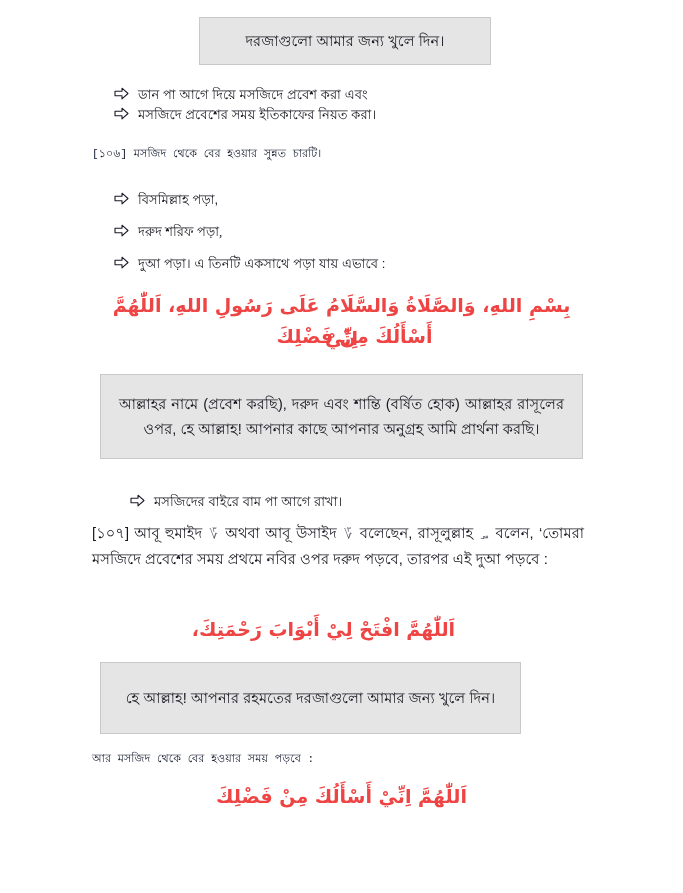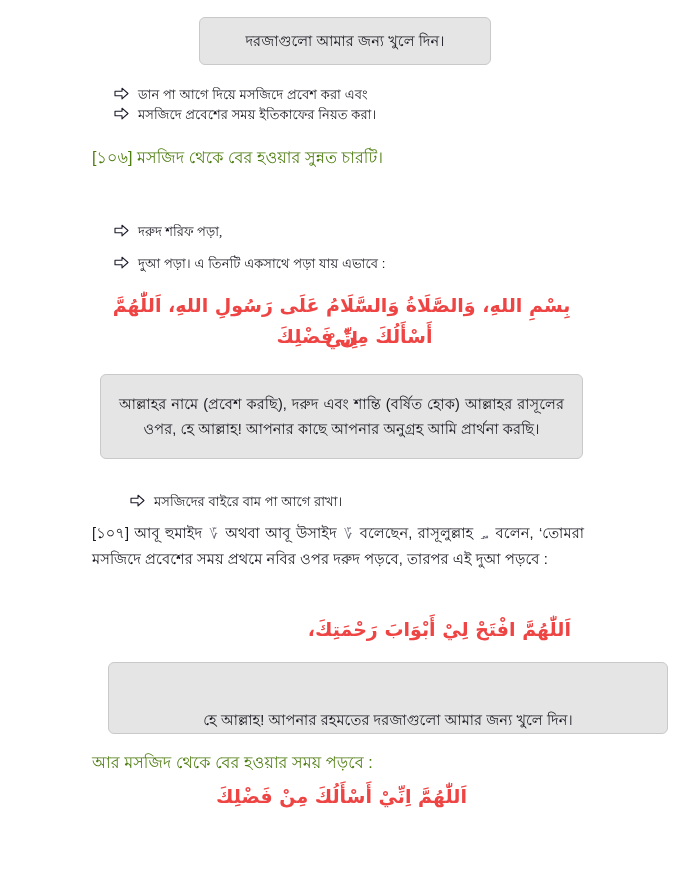--- a/index.html
+++ b/index.html
@@ -20,21 +20,21 @@
     position: absolute;
     inset: 0;
     padding: 0;
   }
 
   
   .shade-box {
     position: absolute;
     background: #e5e5e5;
     border: 1px solid #c9c9c9;
-    border-radius: 6px;
+    border-radius: 0;
     box-sizing: border-box;
     display: flex;
     flex-direction: column;
     justify-content: center;
   }
   .shade-box .bn {
     font-family: "Liberation Sans", "DejaVu Sans", sans-serif;
     font-size: 14.5px;
     line-height: 1.72;
     color: #16161f;
@@ -44,24 +44,24 @@
     letter-spacing: 0.1px;
   }
   .shade-box.single .bn {
     text-align: center;
     text-align-last: center;
   }
 
   
   .bn-line {
     position: absolute;
-    font-family: Liberation Sans, sans-serif;
-    font-size: 16px;
+    font-family: Liberation Mono, monospace;
+    font-size: 11px;
     line-height: 1.5;
-    color: #4d7c0f;
+    color: #0f172a;
     white-space: nowrap;
     letter-spacing: 0.1px;
   }
 
   .bn-para {
     position: absolute;
     font-family: "Liberation Sans", "DejaVu Sans", sans-serif;
     font-size: 14.6px;
     line-height: 1.78;
     color: #16161f;
@@ -136,20 +136,28 @@
     <span class="arrow-ic">
       <svg viewBox="0 0 15 13" width="15" height="13">
         <path d="M1 4.2 H8 V1.2 L14 6.5 L8 11.8 V8.8 H1 Z" fill="#ffffff" stroke="#1b1b2b" stroke-width="1.1" stroke-linejoin="round"></path>
       </svg>
     </span>
     <span>মসজিদে প্রবেশের সময় ইতিকাফের নিয়ত করা।</span>
   </div>
 
   <div class="bn-line" style="left:92px; top:146px;">[১০৬] মসজিদ থেকে বের হওয়ার সুন্নত চারটি।</div>
 
+  <div class="bullet-row" style="left:114px; top:190px;">
+    <span class="arrow-ic">
+      <svg viewBox="0 0 15 13" width="15" height="13">
+        <path d="M1 4.2 H8 V1.2 L14 6.5 L8 11.8 V8.8 H1 Z" fill="#ffffff" stroke="#1b1b2b" stroke-width="1.1" stroke-linejoin="round"></path>
+      </svg>
+    </span>
+    <span>বিসমিল্লাহ পড়া,</span>
+  </div>
 
   <div class="bullet-row" style="left:114px; top:222px;font-family:Liberation Serif, serif;">
     <span class="arrow-ic">
       <svg viewBox="0 0 15 13" width="15" height="13">
         <path d="M1 4.2 H8 V1.2 L14 6.5 L8 11.8 V8.8 H1 Z" fill="#ffffff" stroke="#1b1b2b" stroke-width="1.1" stroke-linejoin="round"></path>
       </svg>
     </span>
     <span>দরুদ শরিফ পড়া,</span>
   </div>
 
@@ -175,23 +183,23 @@
         <path d="M1 4.2 H8 V1.2 L14 6.5 L8 11.8 V8.8 H1 Z" fill="#ffffff" stroke="#1b1b2b" stroke-width="1.1" stroke-linejoin="round"></path>
       </svg>
     </span>
     <span>মসজিদের বাইরে বাম পা আগে রাখা।</span>
   </div>
 
   <div class="bn-para" style="left:92px; top:521px; width:492px;">
     <span>[১০৭] আবূ হুমাইদ </span><span class="honor">؆</span><span> অথবা আবূ উসাইদ </span><span class="honor">؆</span><span> বলেছেন, রাসূলুল্লাহ </span><span class="honor">؄</span><span> বলেন, ‘তোমরা মসজিদে প্রবেশের সময় প্রথমে নবির ওপর দরুদ পড়বে, তারপর এই দুআ পড়বে :</span>
   </div>
 
-  <div class="ar" style="left:90px; top:613px; width:481px;text-align:right;">اَللّٰهُمَّ افْتَحْ لِيْ أَبْوَابَ رَحْمَتِكَ،</div>
-
-  <div class="shade-box" style="left:108px; top:662px; width:560px; height:72px;justify-content:flex-end;">
+  <div class="ar" style="left:83px; top:613px; width:481px;">اَللّٰهُمَّ افْتَحْ لِيْ أَبْوَابَ رَحْمَتِكَ،</div>
+
+  <div class="shade-box" style="left:100px; top:662px; width:421px; height:72px;">
     <div class="bn">হে আল্লাহ! আপনার রহমতের দরজাগুলো আমার জন্য খুলে দিন।</div>
   </div>
 
   <div class="bn-line" style="left:92px; top:751px;">আর মসজিদ থেকে বের হওয়ার সময় পড়বে :</div>
 
   <div class="ar" style="left:101px; top:780px; width:481px;">اَللّٰهُمَّ اِنِّيْ أَسْأَلُكَ مِنْ فَضْلِكَ</div>
 
 </div>
 
 </body></html>

